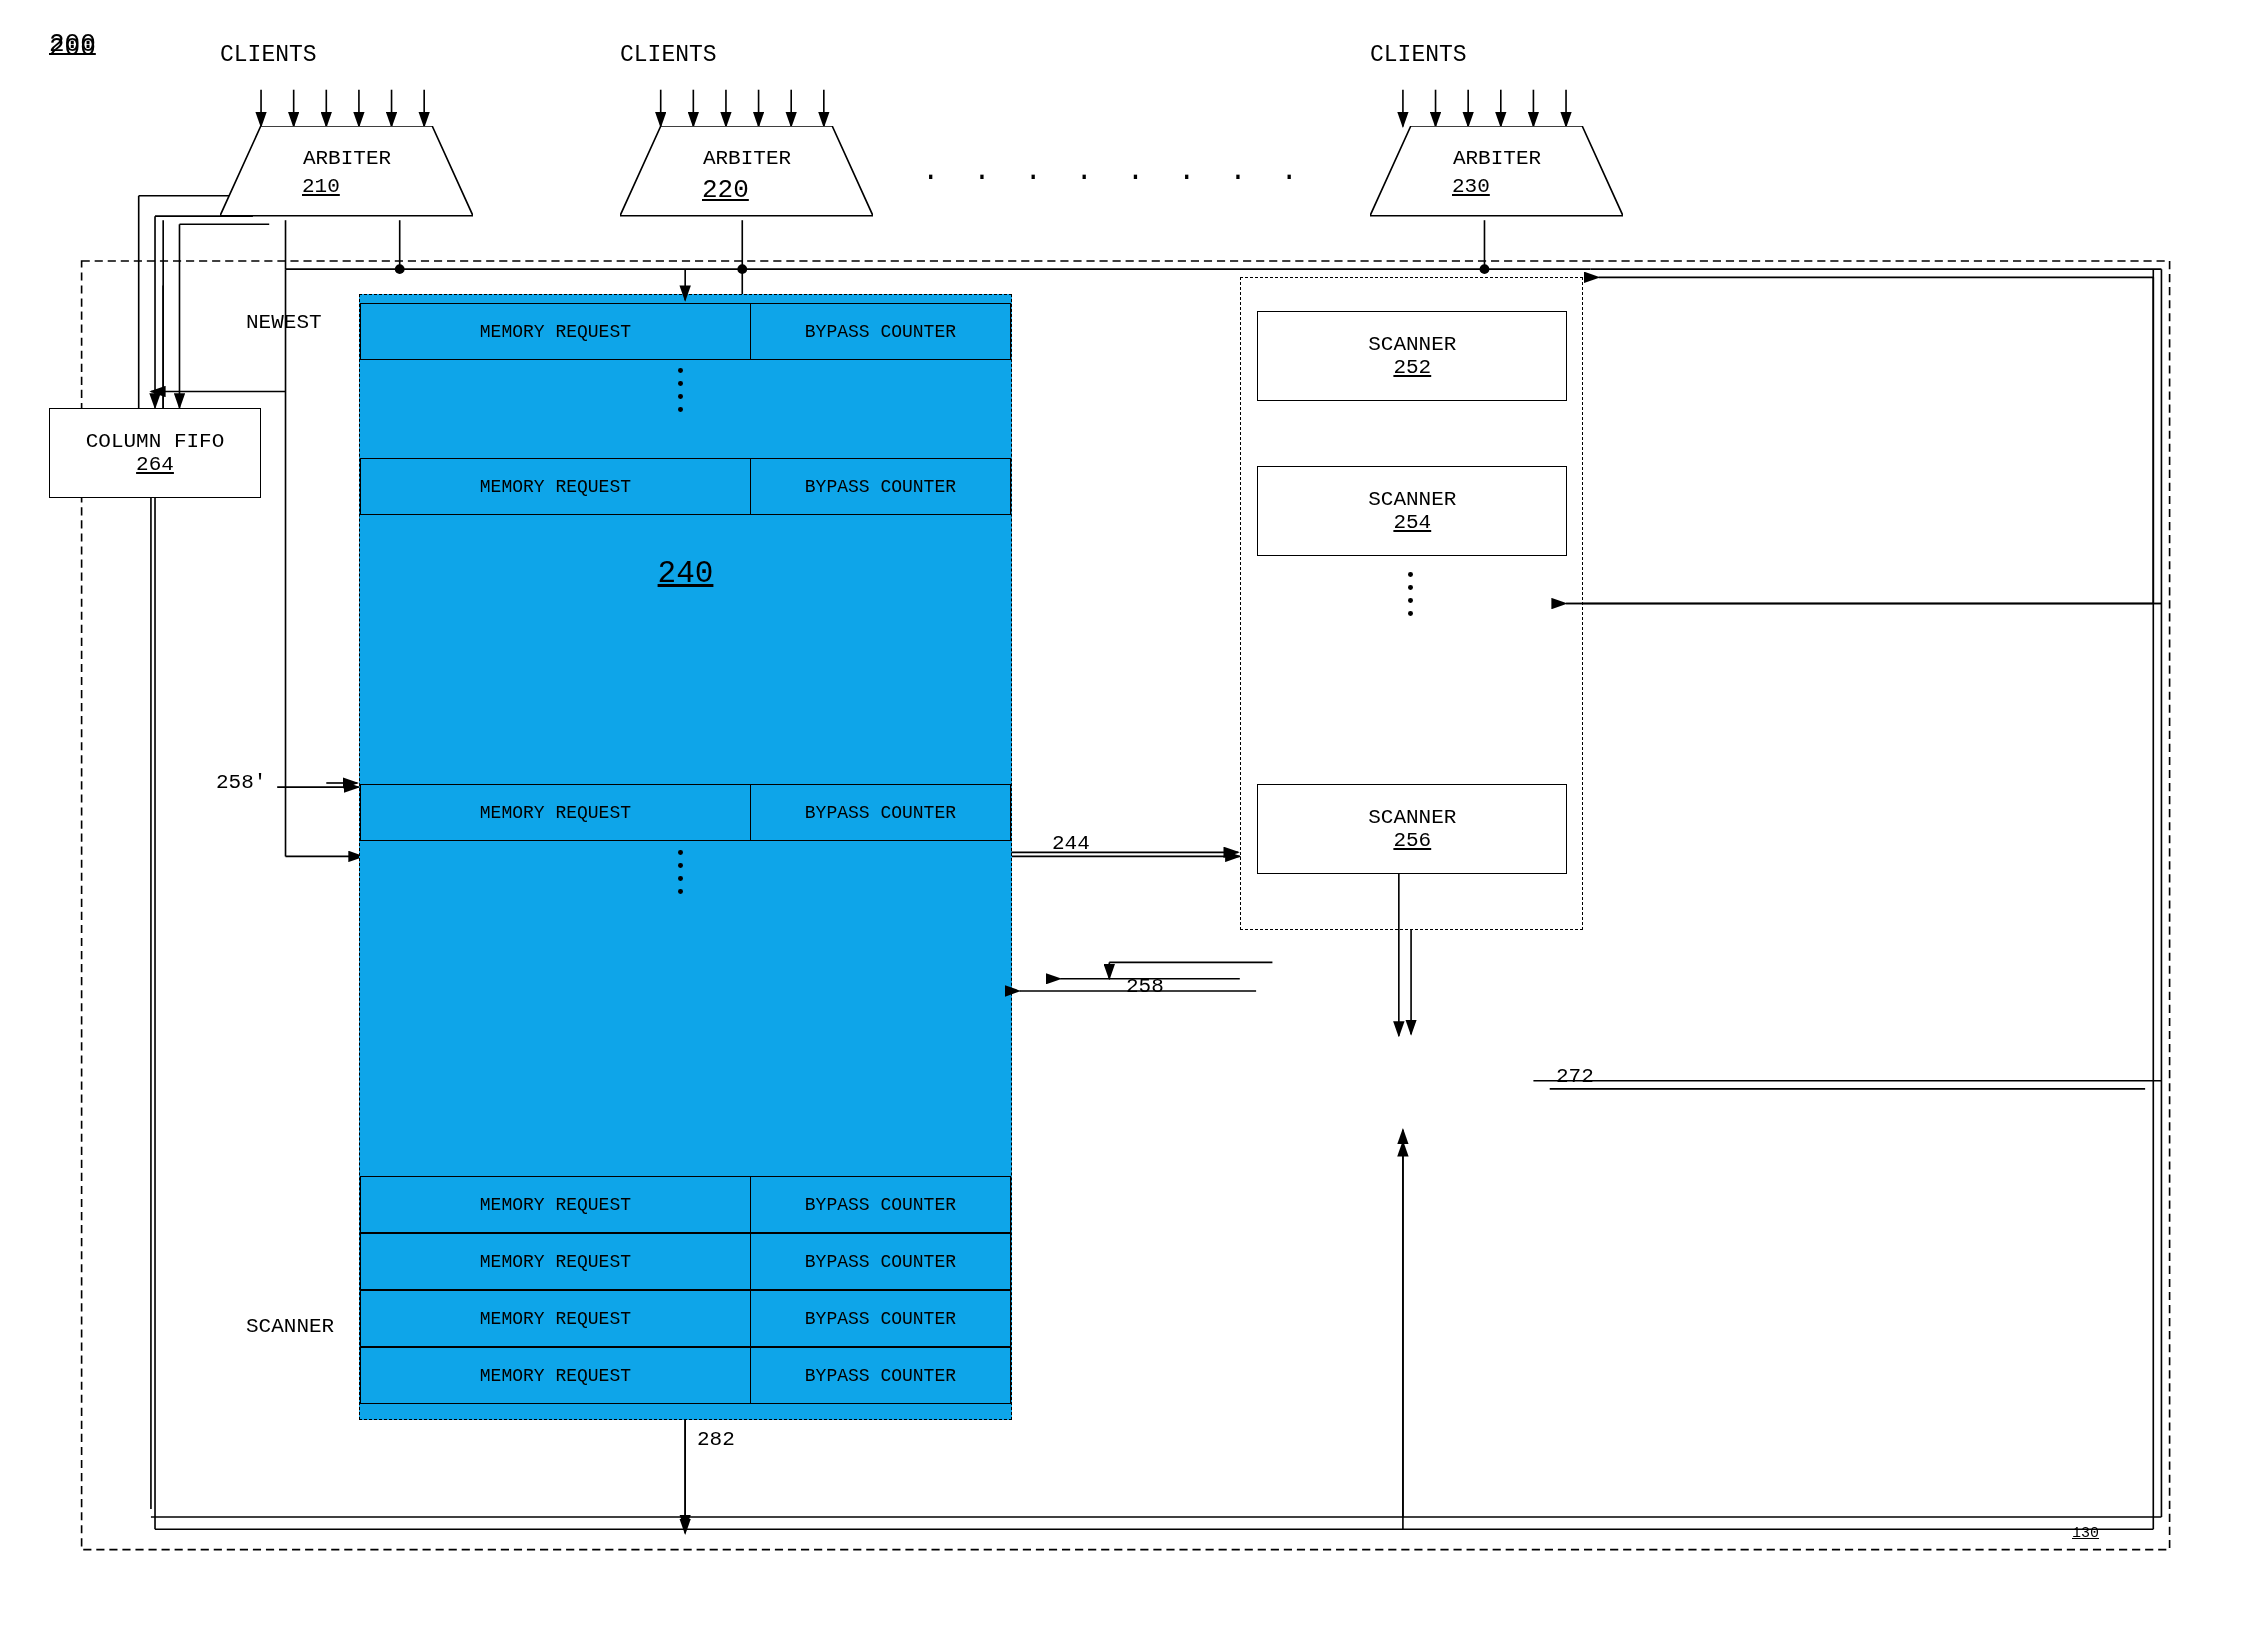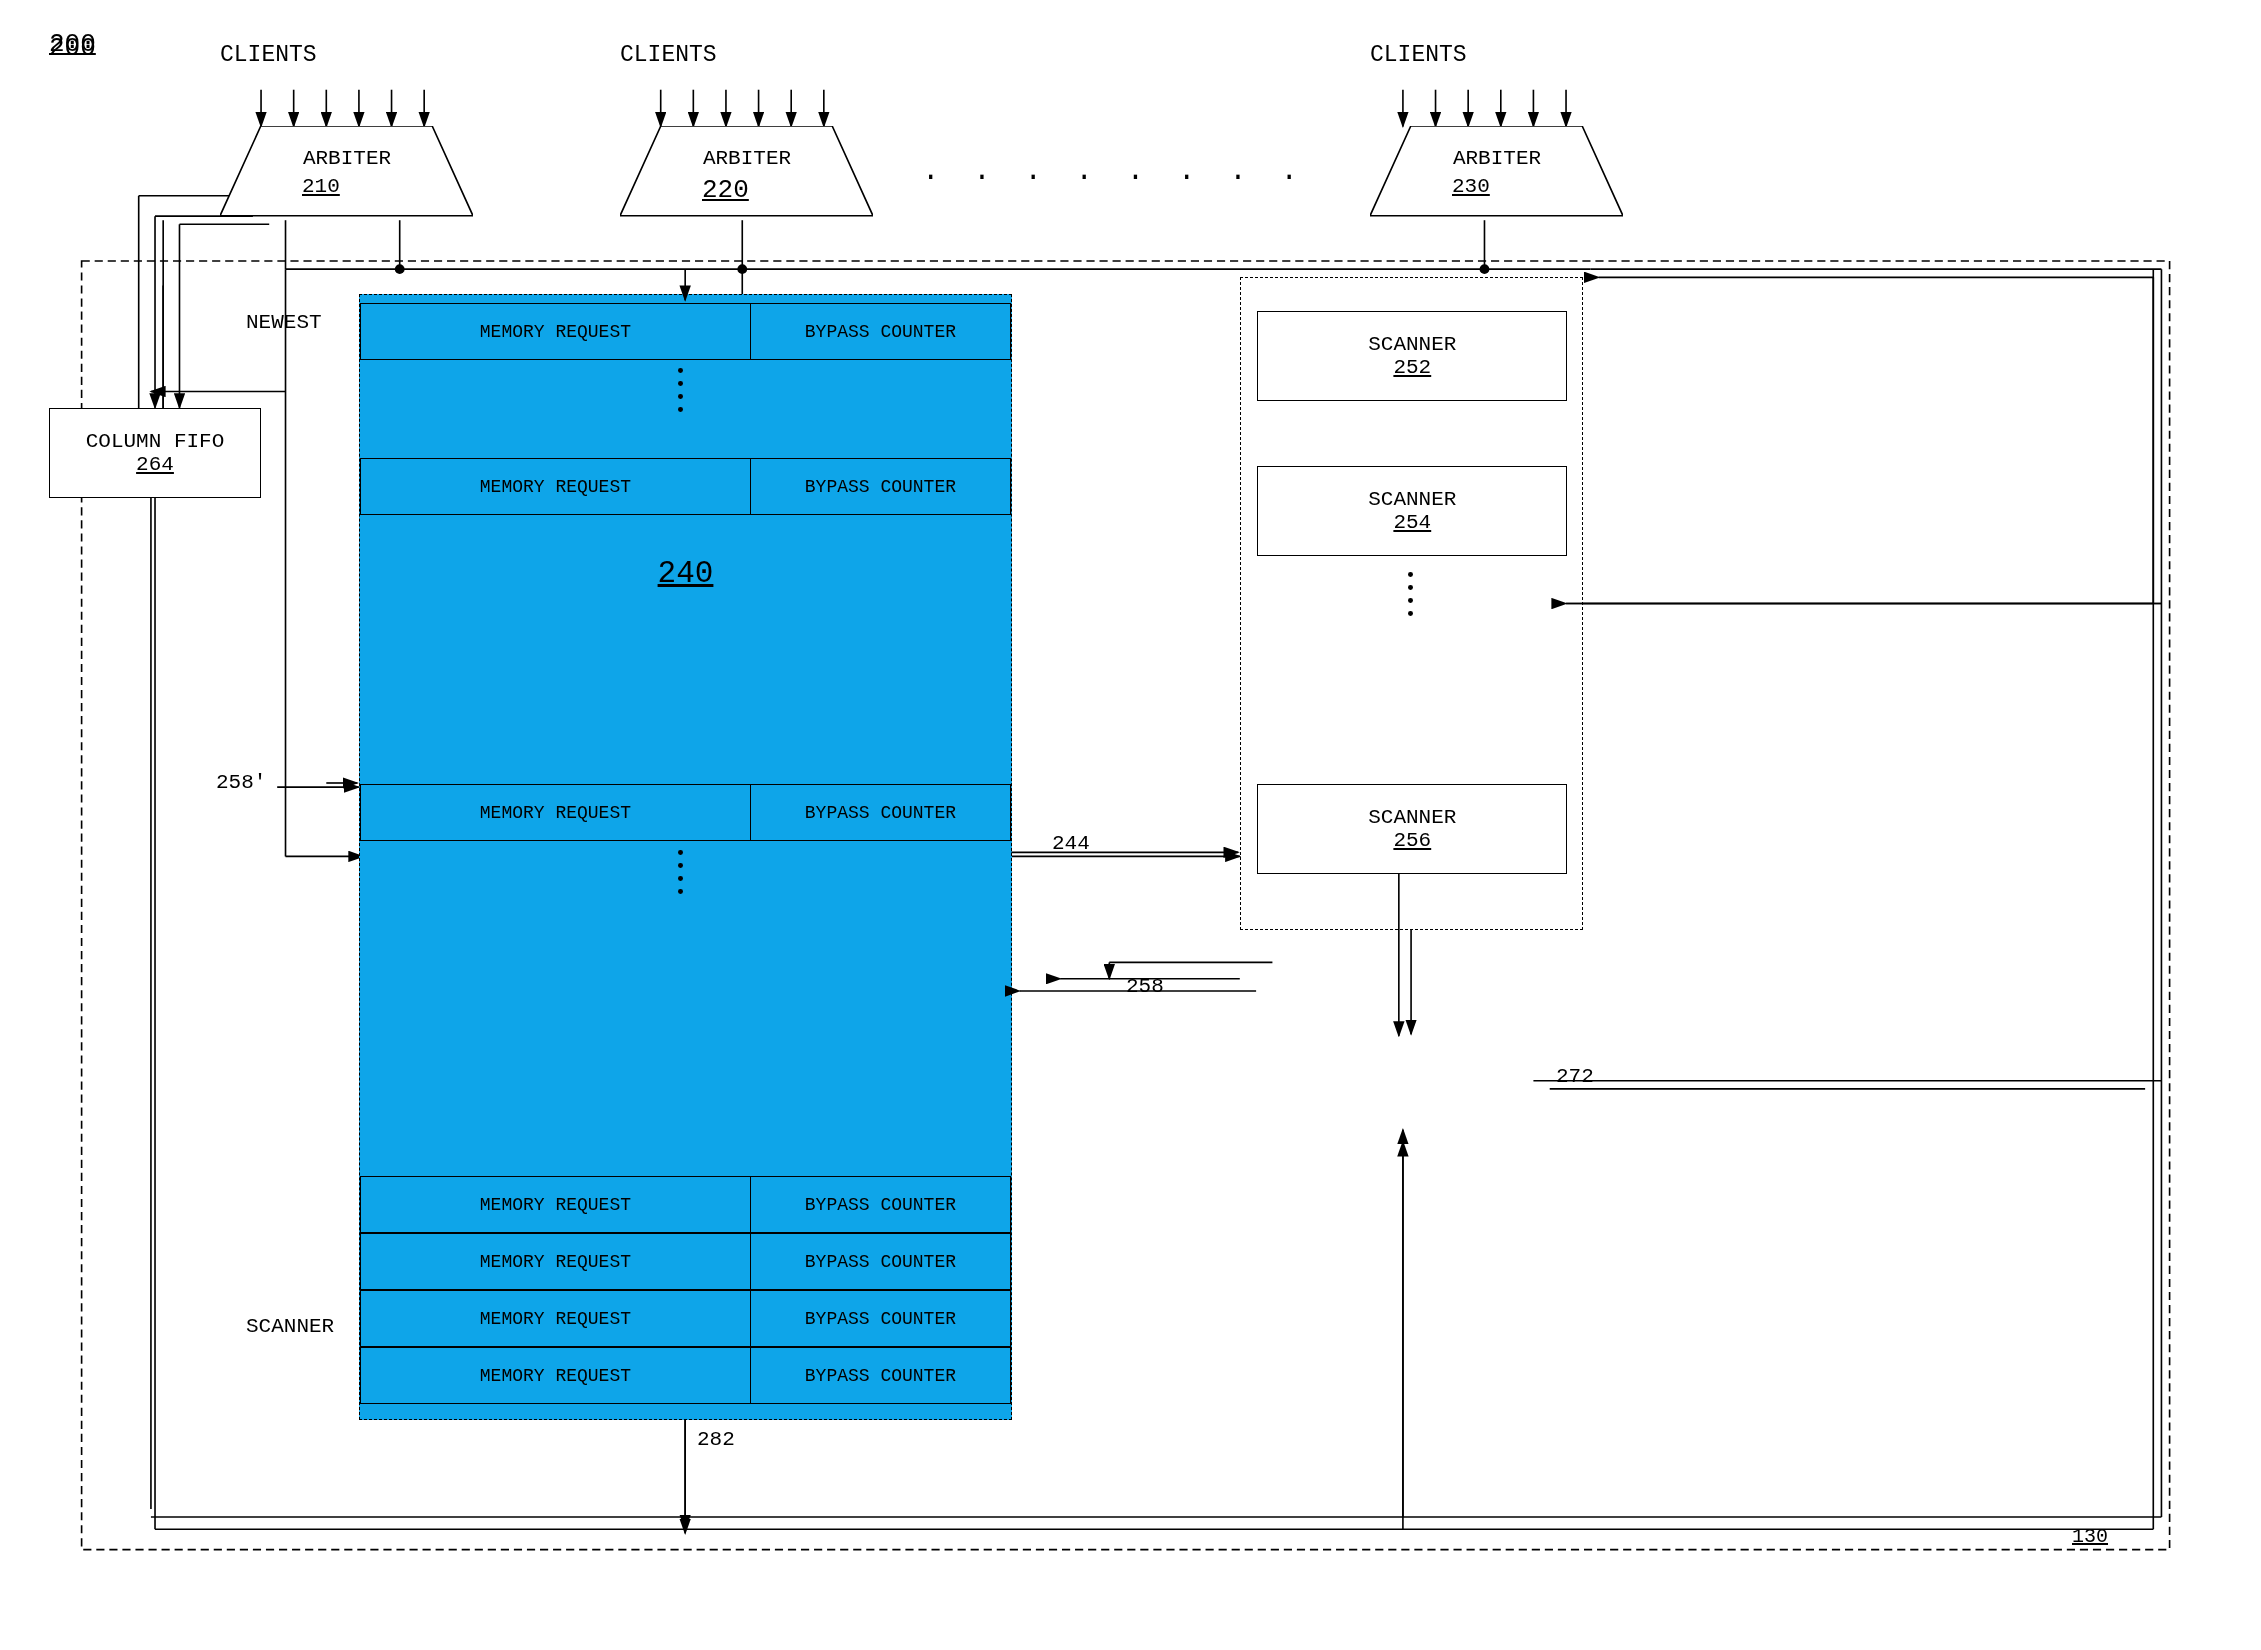--- a/index.html
+++ b/index.html
@@ -277,21 +277,21 @@
 
   <div class="label" style="left:1052px; top:832px; font-size:21px;">244</div>
 
   <div class="label" style="left:1126px; top:975px; font-size:21px;">258</div>
 
 
   <div class="label" style="left:1556px; top:1065px; font-size:21px;">272</div>
 
   <div class="label" style="left:697px; top:1428px; font-size:21px;">282</div>
 
-  <div class="label underline" style="left:2072px; top:1525px; font-size:20px;">130</div>
+  <div class="label underline" style="left:2072px; top:1525px; font-size:15px;">130</div>
 
   <svg style="position:absolute;top:0;left:0;width:2261px;height:1650px;pointer-events:none;" xmlns="http://www.w3.org/2000/svg" viewBox="0 0 2772 2023" width="2261" height="1650">
     <defs>
       <marker id="ah3" markerWidth="10" markerHeight="7" refX="9" refY="3.5" orient="auto">
         <polygon points="0 0, 10 3.5, 0 7" fill="#000"></polygon>
       </marker>
       <marker id="ah4" markerWidth="10" markerHeight="7" refX="1" refY="3.5" orient="auto">
         <polygon points="10 0, 0 3.5, 10 7" fill="#000"></polygon>
       </marker>
       <marker id="ah5" markerWidth="10" markerHeight="7" refX="9" refY="3.5" orient="auto">

